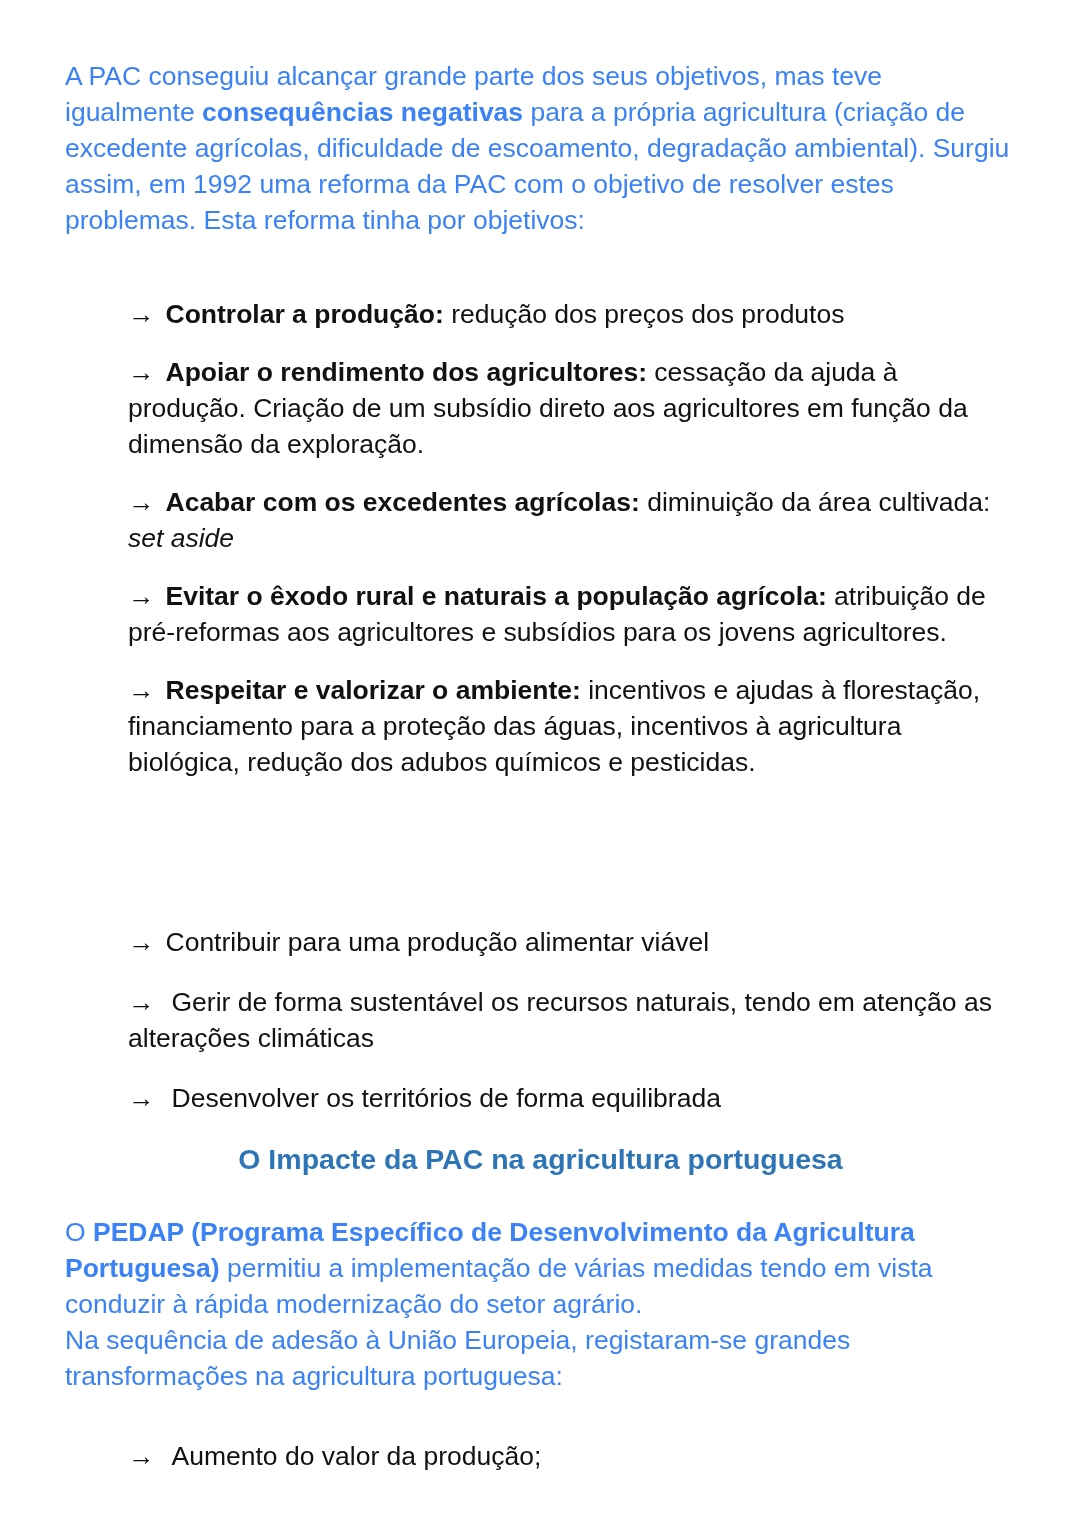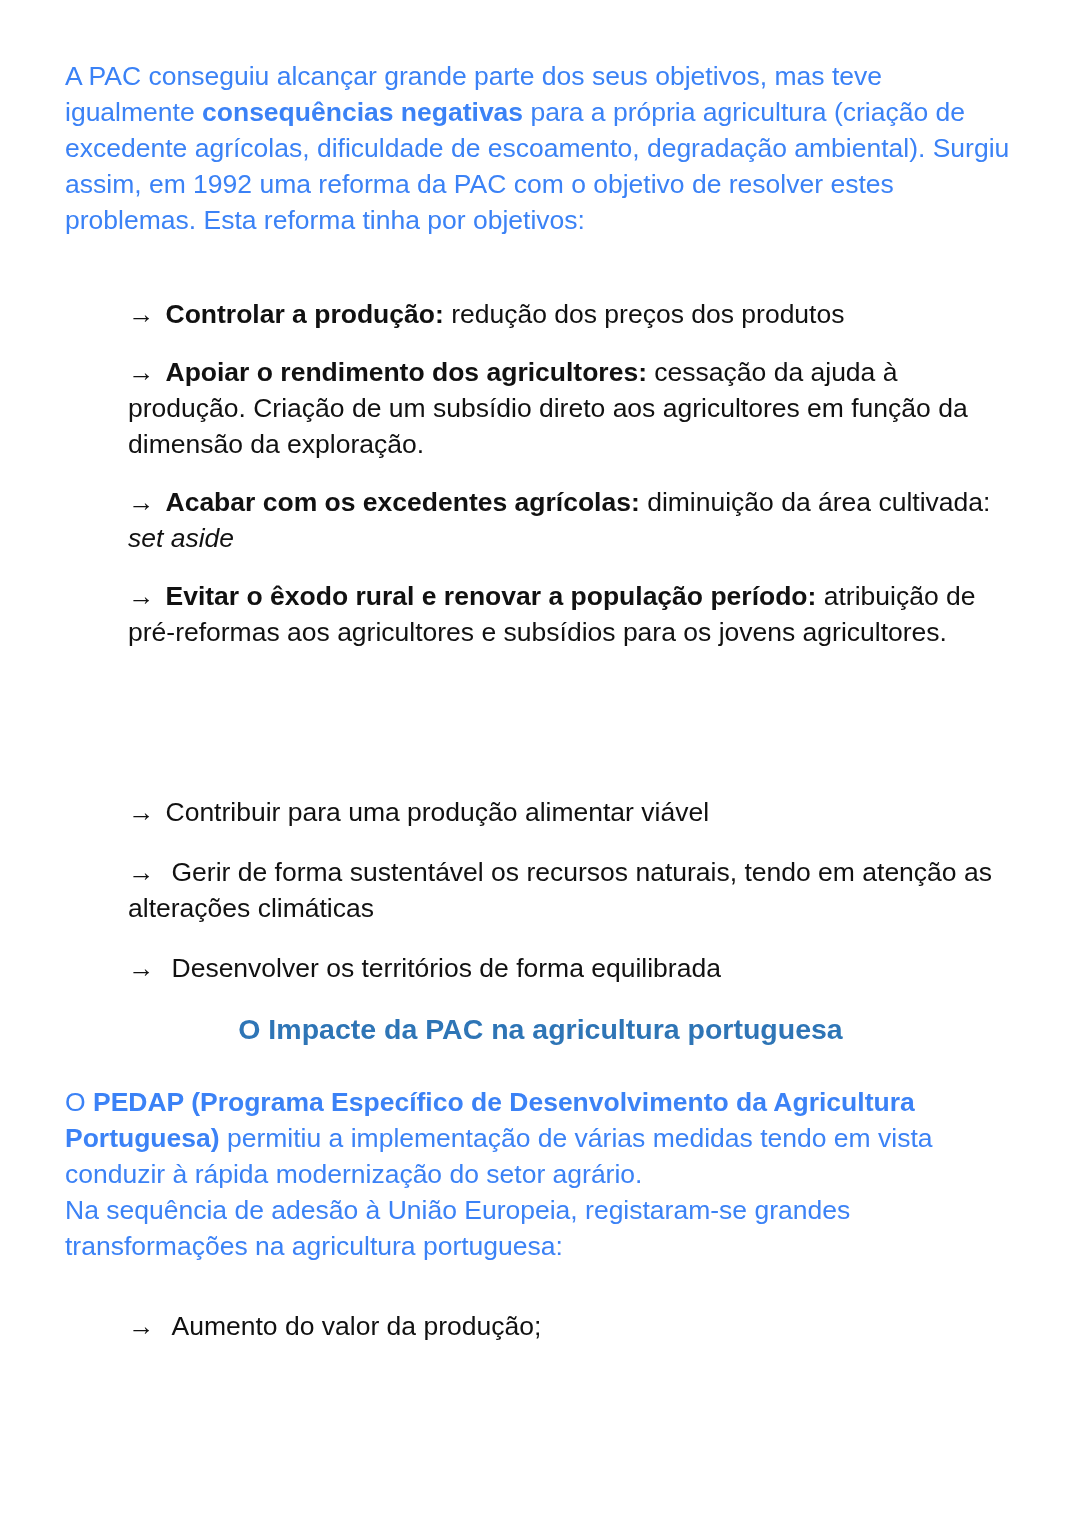--- a/index.html
+++ b/index.html
@@ -87,22 +87,23 @@
   <div class="gap-md"></div>
 
   <div class="bullet-group section-1">
 
     <p class="bullet"><span class="arrow">→</span><b>Controlar a produção:</b><span> redução dos preços dos produtos</span></p>
 
     <p class="bullet"><span class="arrow">→</span><b>Apoiar o rendimento dos agricultores:</b><span> cessação da ajuda à produção. Criação de um subsídio direto aos agricultores em função da dimensão da exploração.</span></p>
 
     <p class="bullet"><span class="arrow">→</span><b>Acabar com os excedentes agrícolas:</b><span> diminuição da área cultivada: </span><i class="italic">set aside</i></p>
 
-    <p class="bullet"><span class="arrow">→</span><b>Evitar o êxodo rural e renovar a população período:</b><span> atribuição de pré-reformas aos agricultores e subsídios para os jovens agricultores.</span></p>
+    <p class="bullet"><span class="arrow">→</span><b>Evitar o êxodo rural e naturais a população agrícola:</b><span> atribuição de pré-reformas aos agricultores e subsídios para os jovens agricultores.</span></p>
 
+    <p class="bullet"><span class="arrow">→</span><b>Respeitar e valorizar o ambiente:</b><span> incentivos e ajudas à florestação, financiamento para a proteção das águas, incentivos à agricultura biológica, redução dos adubos químicos e pesticidas.</span></p>
 
   </div>
 
   <div class="gap-lg"></div>
 
 
   <div class="gap-sm"></div>
 
   <div class="bullet-group section-2">
 

